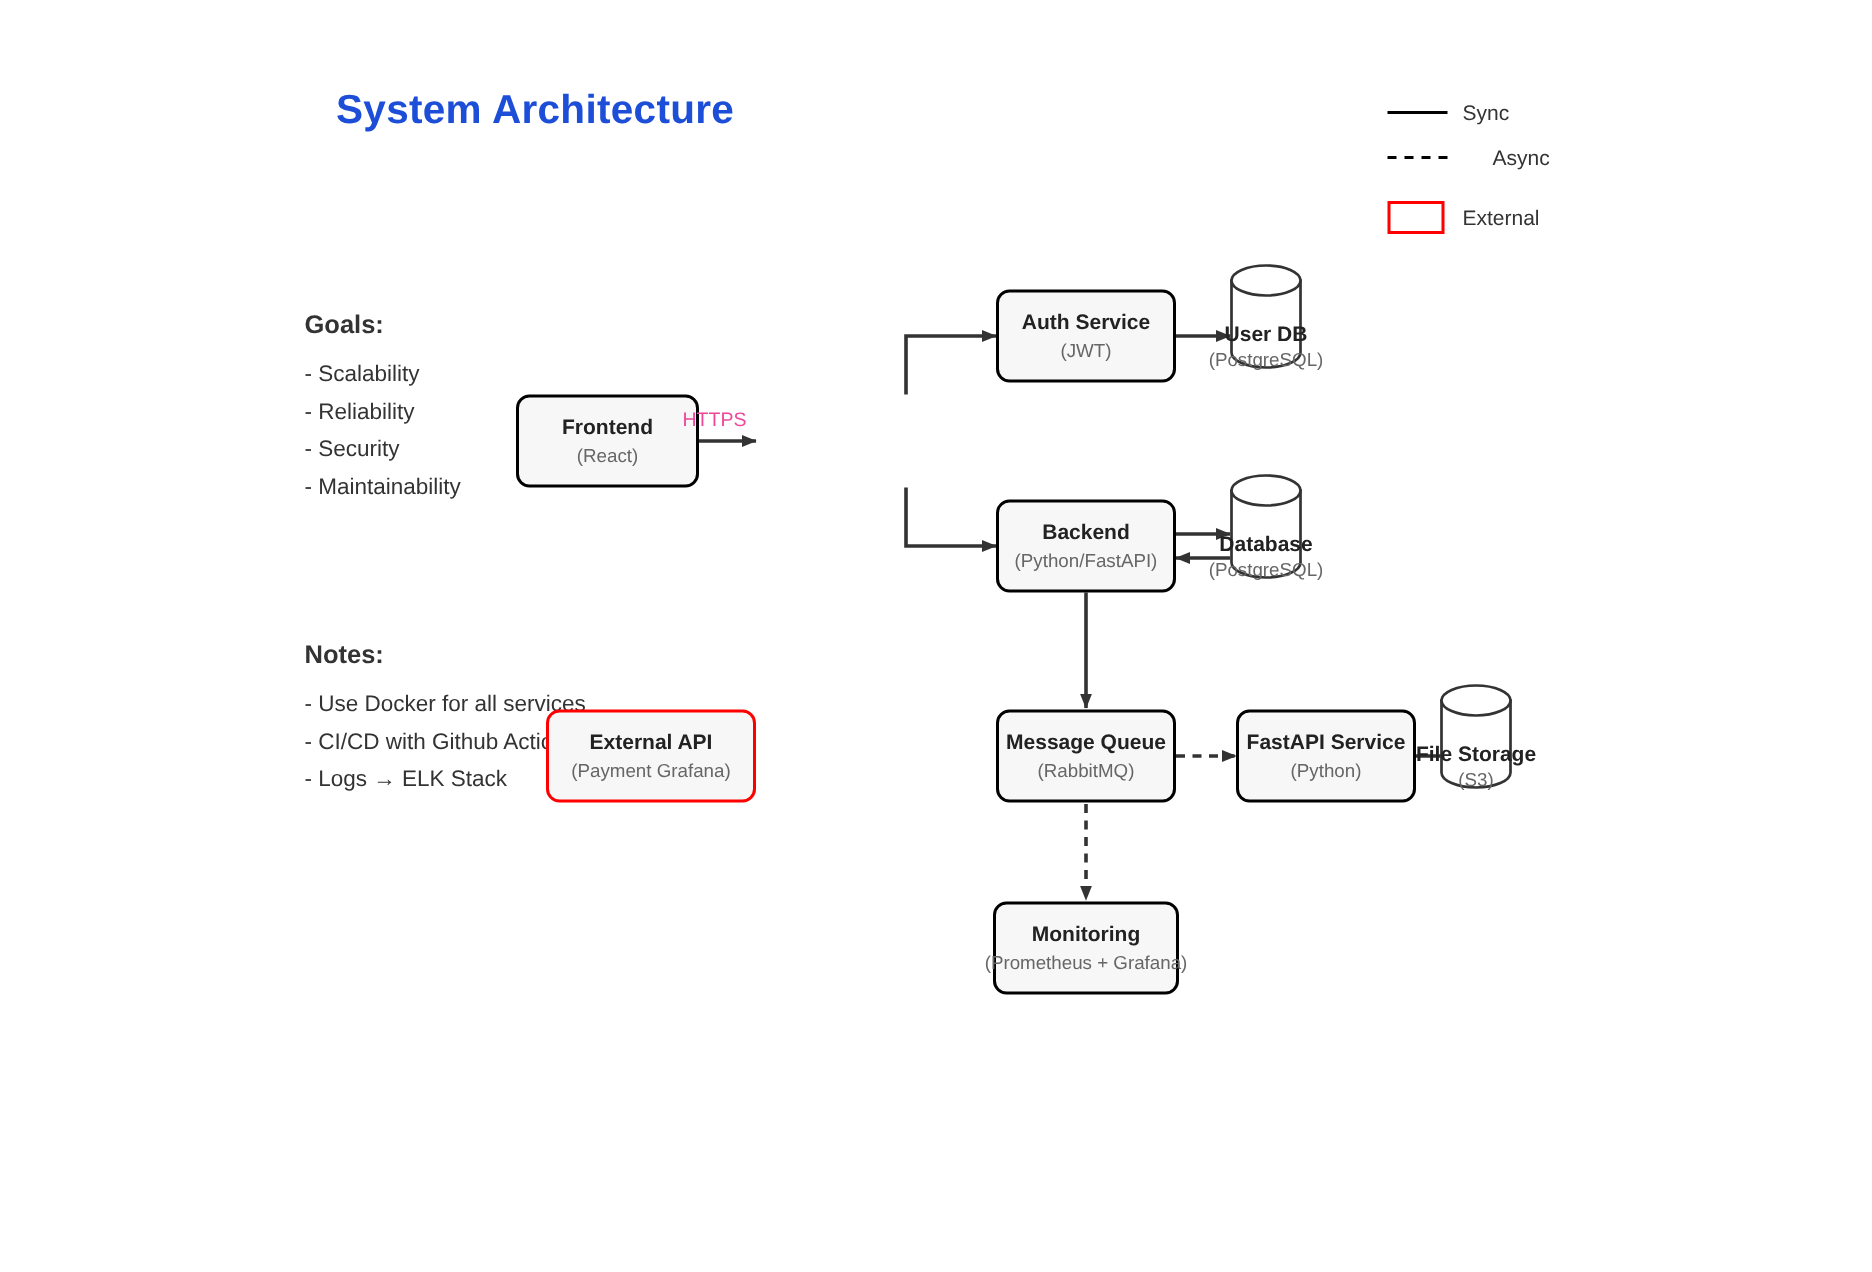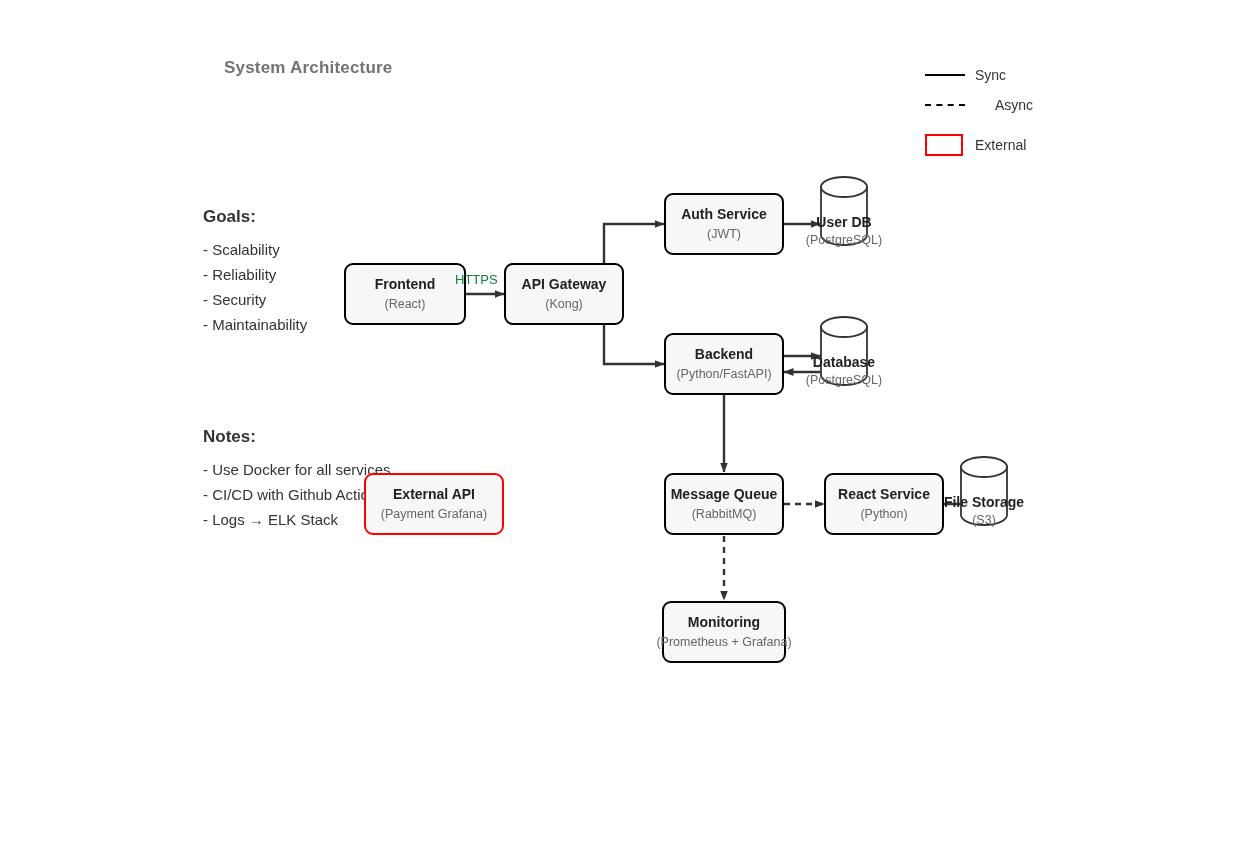--- a/index.html
+++ b/index.html
@@ -28,23 +28,23 @@
     left: 0; top: 0;
     width: 1248px;
     height: 848px;
     overflow: visible;
   }
   
   .diagram-title {
     position: absolute;
     left: 224px;
     top: 58px;
-    font-size: 17px;
+    font-size: 27px;
     font-weight: bold;
-    color: #737373;
+    color: #1d4ed8;
     letter-spacing: 0.2px;
     white-space: nowrap;
   }
   
   .side-head {
     position: absolute;
     font-size: 17px;
     font-weight: bold;
     color: #333333;
     white-space: nowrap;
@@ -108,21 +108,21 @@
   .db-label .n-sub {
     font-size: 12.5px;
     color: #666666;
     line-height: 1.15;
     margin-top: 3px;
   }
   
   .edge-label {
     position: absolute;
     font-size: 13px;
-    color: #15803d;
+    color: #ec4899;
     white-space: nowrap;
     text-align: right;
   }
   
   #legend { position: absolute; left: 925px; top: 60px; }
   .legend-row {
     position: absolute;
     display: flex;
     align-items: center;
     height: 20px;
@@ -206,42 +206,38 @@
   <div class="side-head" id="notes-head">Notes:</div>
   <div class="side-item" style="left:203px; top:461px;">- Use Docker for all services</div>
   <div class="side-item" style="left:203px; top:486px;">- CI/CD with Github Actions</div>
   <div class="side-item" style="left:203px; top:511px;">- Logs → ELK Stack</div>
 
   <div class="node" style="left:344px; top:263px; width:122px; height:62px;">
     <div class="n-title">Frontend</div>
     <div class="n-sub">(React)</div>
   </div>
 
-  <div class="node" style="left:504px; top:263px; width:120px; height:62px;">
-    <div class="n-title">API Gateway</div>
-    <div class="n-sub">(Kong)</div>
-  </div>
 
   <div class="node" style="left:664px; top:193px; width:120px; height:62px;">
     <div class="n-title">Auth Service</div>
     <div class="n-sub">(JWT)</div>
   </div>
 
   <div class="node" style="left:664px; top:333px; width:120px; height:62px;">
     <div class="n-title">Backend</div>
     <div class="n-sub">(Python/FastAPI)</div>
   </div>
 
   <div class="node" style="left:664px; top:473px; width:120px; height:62px;">
     <div class="n-title">Message Queue</div>
     <div class="n-sub">(RabbitMQ)</div>
   </div>
 
   <div class="node" style="left:824px; top:473px; width:120px; height:62px;">
-    <div class="n-title">React Service</div>
+    <div class="n-title">FastAPI Service</div>
     <div class="n-sub">(Python)</div>
   </div>
 
   <div class="node" style="left:662px; top:601px; width:124px; height:62px;">
     <div class="n-title">Monitoring</div>
     <div class="n-sub">(Prometheus + Grafana)</div>
   </div>
 
   <div class="node external" style="left:364px; top:473px; width:140px; height:62px;">
     <div class="n-title">External API</div>

